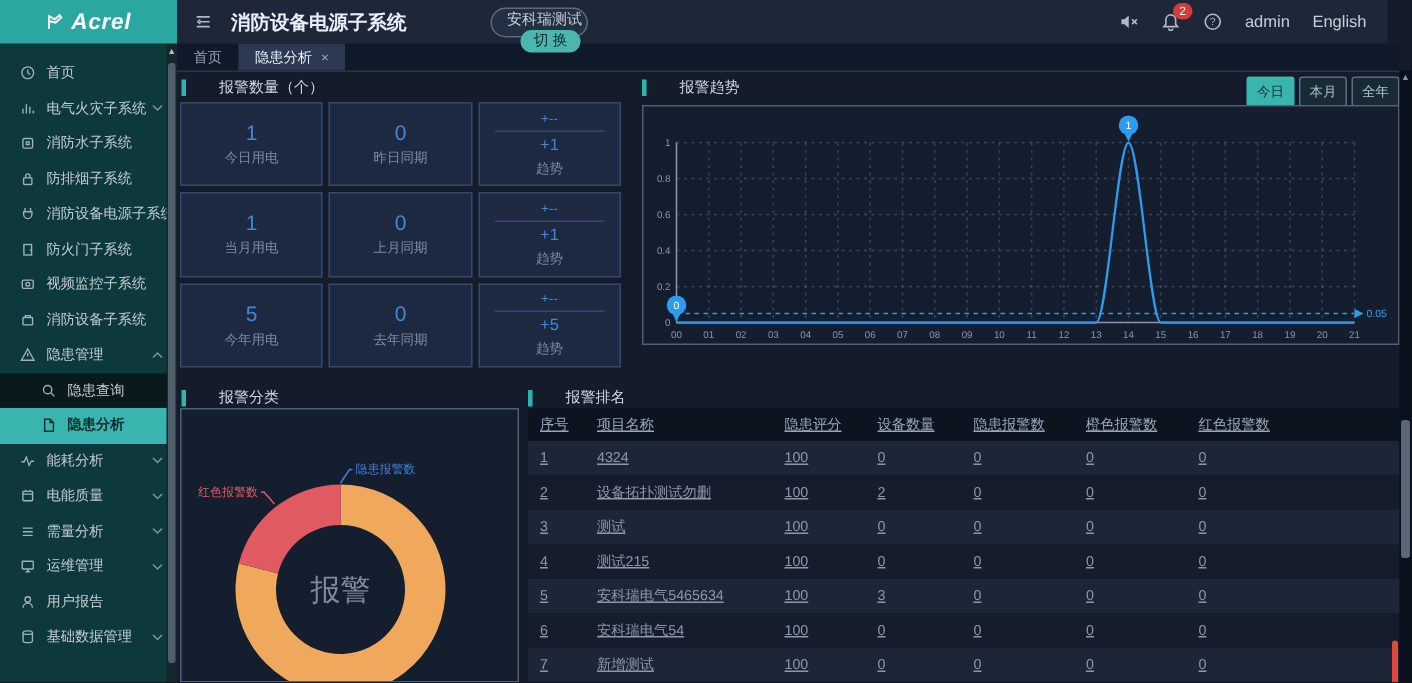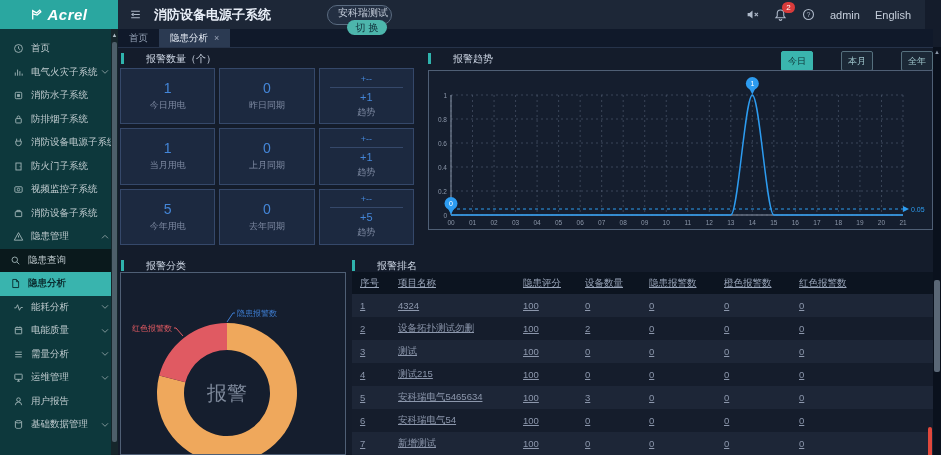--- a/index.html
+++ b/index.html
@@ -19,21 +19,21 @@
   .header-right{margin-left:auto;display:flex;align-items:center;gap:15px;margin-right:14px;font-size:11px;color:#c6cfdc;}
   .hicon{position:relative;color:#aeb9c9;cursor:pointer;display:flex;}
   .badge{position:absolute;top:-6px;right:-8px;background:#d93b3b;color:#fff;font-size:8px;line-height:11px;
         min-width:11px;height:11px;border-radius:6px;text-align:center;padding:0 1px;}
   .hlink{cursor:pointer;}
   
   .sidebar{position:absolute;top:29px;left:0;width:118px;bottom:0;background:#0d383c;overflow:hidden;padding-top:8px;box-sizing:border-box;}
   .side-item{position:relative;display:flex;align-items:center;height:23.5px;padding-left:13px;gap:7px;
         font-size:9.5px;color:#c2cdd1;cursor:pointer;box-sizing:border-box;}
   .side-item .micon{color:#9fb3b6;display:flex;}
-  .side-item.submenu{background:#0a191c;padding-left:10px;}
+  .side-item.submenu{background:#0a191c;padding-left:27px;}
   .side-item.active{background:#39b4ae;color:#0a2e31;font-weight:bold;}
   .side-item.active .micon{color:#0a2e31;}
   .chev{position:absolute;right:9px;color:#7f9598;display:flex;}
   .side-scroll{position:absolute;top:29px;left:111px;width:7px;bottom:0;background:#16262b;z-index:4;}
   .side-scroll .thumb{position:absolute;left:1px;top:13px;width:5px;height:400px;background:#4e5f6a;border-radius:2px;}
   .side-scroll .arr{position:absolute;top:3px;left:0;width:7px;text-align:center;color:#aebcc4;font-size:6px;line-height:6px;}
   
   .main{position:absolute;left:118px;top:29px;right:0;bottom:0;background:#141c2b;}
   .tabbar{position:absolute;top:0;left:0;right:8px;height:18px;background:#10192a;border-bottom:1px solid #26334a;display:flex;align-items:flex-end;}
   .tab{display:flex;align-items:center;height:18px;padding:0 11px;font-size:9.5px;color:#93a0b4;cursor:pointer;}
@@ -44,21 +44,21 @@
   .cards{position:absolute;left:2px;top:39px;width:294px;height:177px;display:grid;
         grid-template-columns:repeat(3,1fr);grid-template-rows:repeat(3,1fr);gap:4px;}
   .card{background:#1c2940;border:1px solid #35486a;display:flex;flex-direction:column;align-items:center;justify-content:center;gap:3px;}
   .card .val{font-size:14px;color:#4486d8;}
   .card .lab{font-size:9px;color:#7e8aa2;}
   .card .ttop{font-size:9px;color:#4486d8;}
   .card .tdiv{width:78%;border-top:1px solid #35486a;}
   .card .tval{font-size:11px;color:#4486d8;}
   
   .trend-btns{position:absolute;top:22px;right:8px;display:flex;gap:3px;}
-  .tbtn{height:20px;padding:0 6px;font-size:9px;line-height:15px;background:#1b2836;border:1px solid #56707e;color:#9fc6cc;border-radius:2px;cursor:pointer;margin-left:25px;}
+  .tbtn{height:20px;padding:0 6px;font-size:9px;line-height:15px;background:#1b2836;border:1px solid #56707e;color:#9fc6cc;border-radius:2px;cursor:pointer;}
   .tbtn.active{background:#3ab5ae;border-color:#3ab5ae;color:#0c2e31;}
   .chart-frame{position:absolute;left:310px;top:41px;width:505px;height:160px;border:1px solid #4f5f75;box-sizing:border-box;background:#151e2e;}
   .grid{stroke:#58647a;stroke-dasharray:2 3;opacity:.55;stroke-width:1;}
   .axis{stroke:#8b97a9;stroke-width:1;}
   .ax{fill:#8b96a8;font-size:6.5px;}
   .avg{stroke-dasharray:3 3;stroke-width:1;}
   
   .class-frame{position:absolute;left:2px;top:243px;width:226px;height:183px;border:1px solid #4f5f75;box-sizing:border-box;overflow:hidden;background:#151e2e;}
   .lead{fill:none;stroke-width:1;}
   

